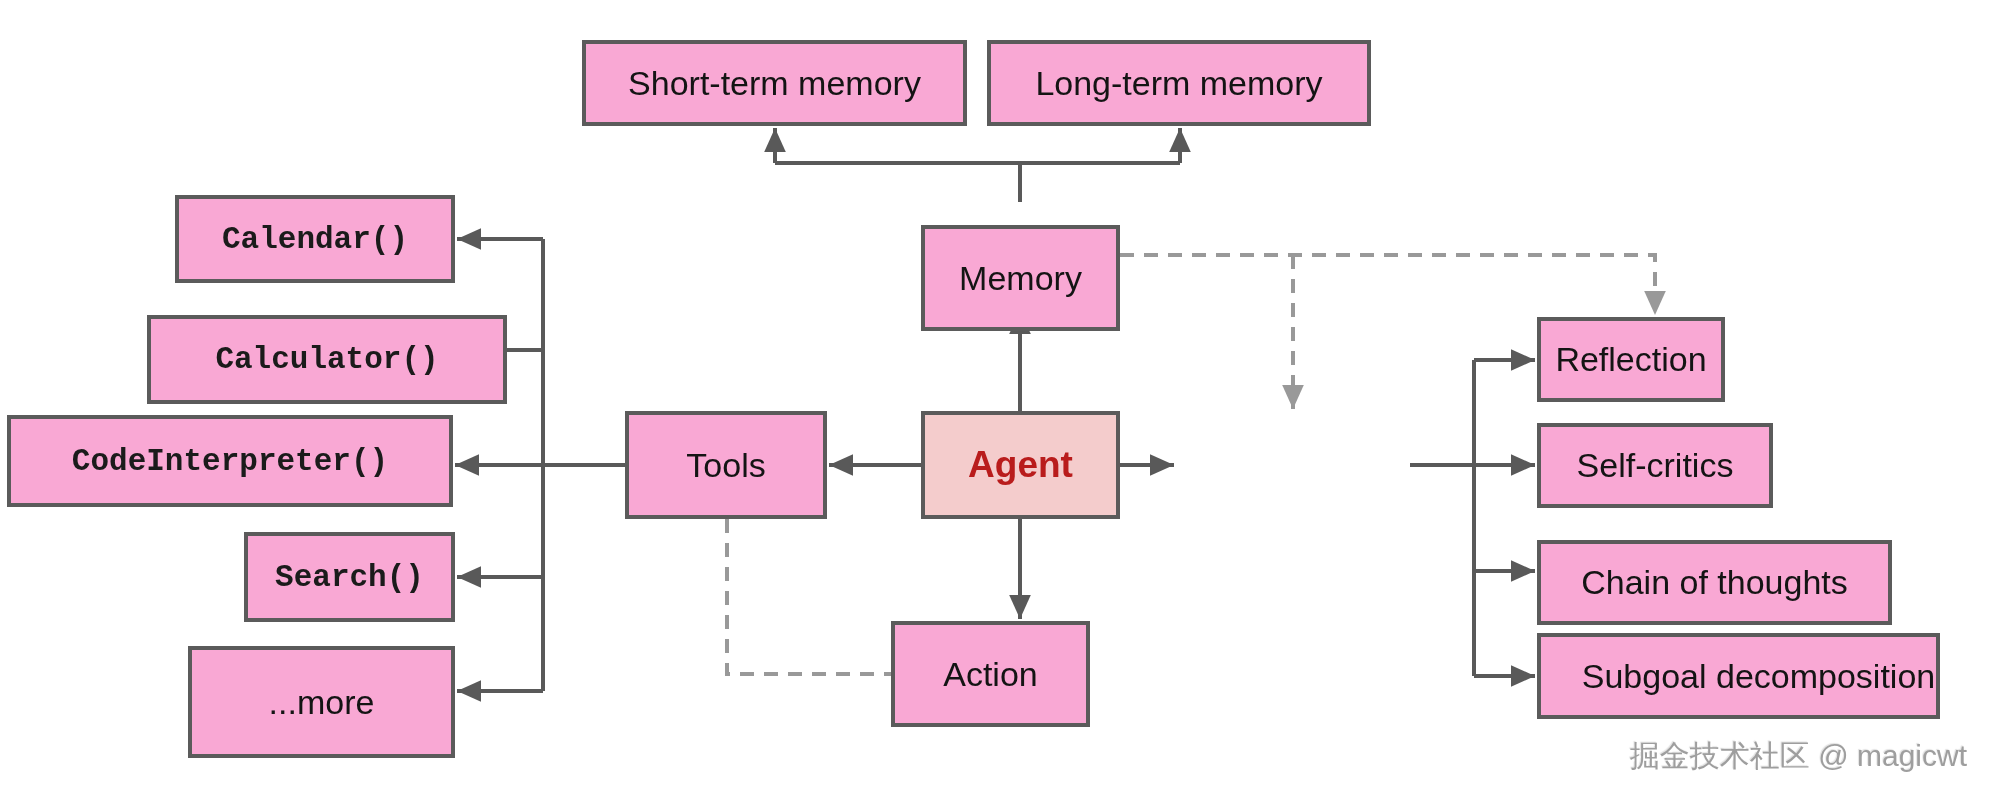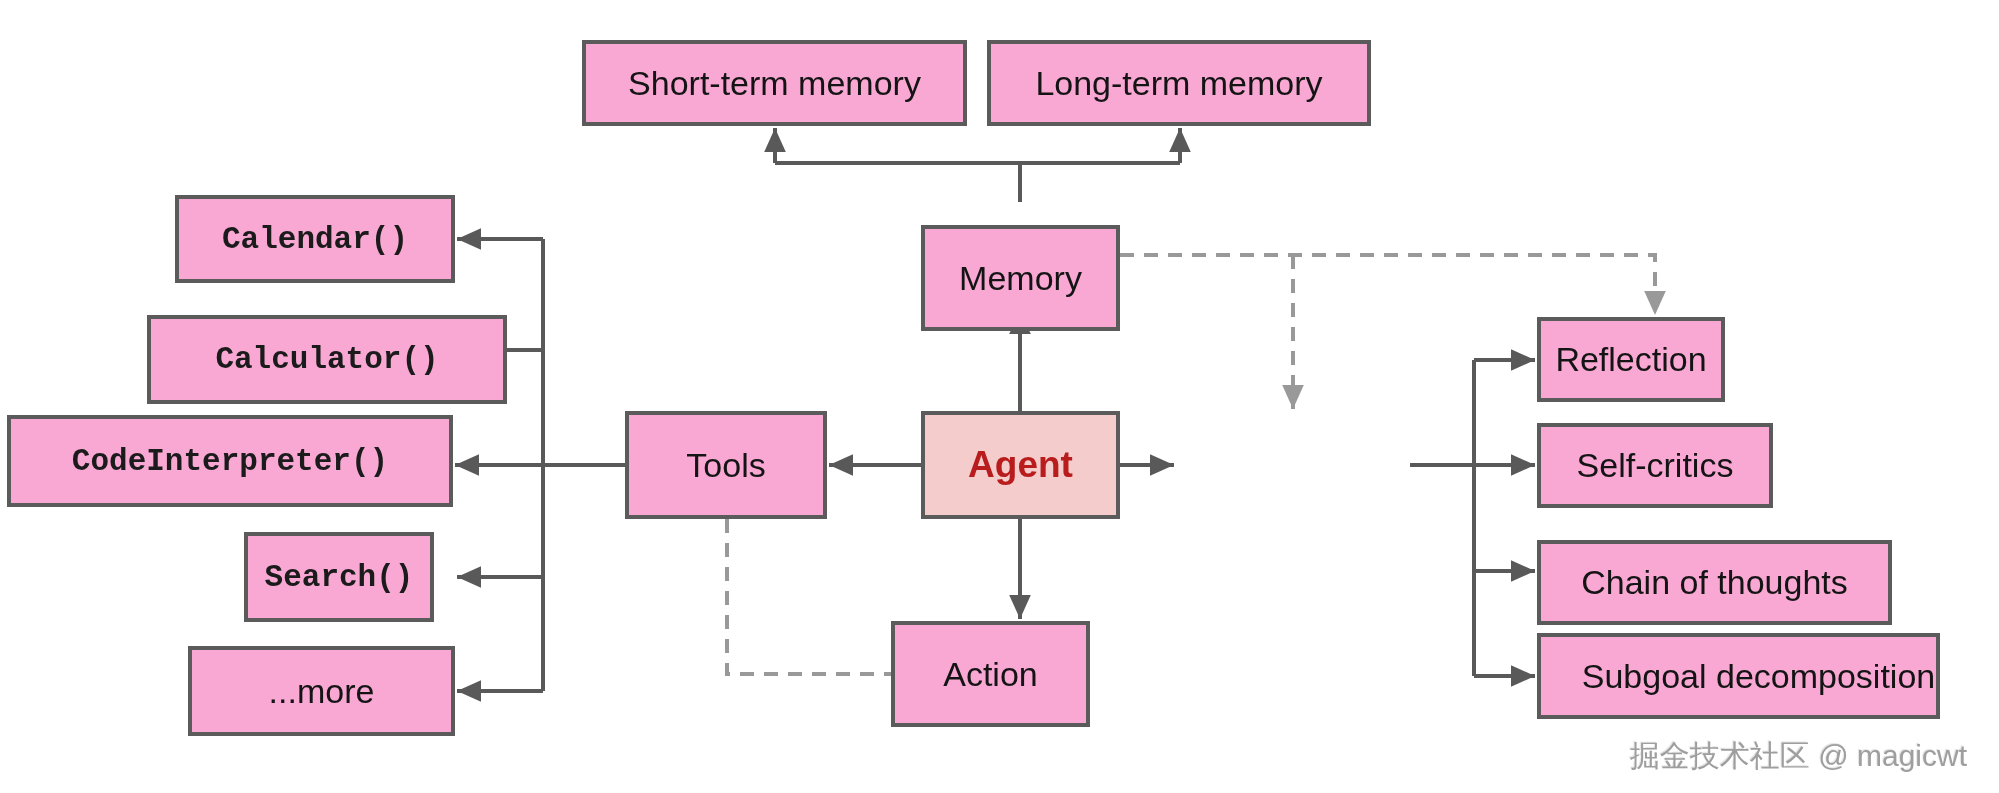--- a/index.html
+++ b/index.html
@@ -54,22 +54,22 @@
   .n-stm      { left: 582px;  top: 40px;  width: 385px; height: 86px; }
   .n-ltm      { left: 987px;  top: 40px;  width: 384px; height: 86px; }
   .n-memory   { left: 921px;  top: 202px; width: 199px; height: 106px; margin-top: 23px; }
   .n-tools    { left: 625px;  top: 411px; width: 202px; height: 108px; }
   .n-agent    { left: 921px;  top: 411px; width: 199px; height: 108px; }
   .n-planning { left: 1176px; top: 411px; width: 234px; height: 108px; }
   .n-action   { left: 891px;  top: 621px; width: 199px; height: 106px; }
   .n-calendar { left: 175px;  top: 195px; width: 280px; height: 88px; }
   .n-calc     { left: 147px;  top: 306px; width: 360px; height: 89px; margin-top: 9px; }
   .n-codeint  { left: 7px;    top: 415px; width: 446px; height: 92px; }
-  .n-search   { left: 244px;  top: 532px; width: 190px; height: 90px; }
-  .n-more     { left: 188px;  top: 646px; width: 267px; height: 90px; align-items: center; }
+  .n-search   { left: 244px;  top: 532px; width: 211px; height: 90px; }
+  .n-more     { left: 188px;  top: 646px; width: 267px; height: 112px; align-items: center; }
   .n-reflect  { left: 1537px; top: 317px; width: 188px; height: 85px; }
   .n-selfcrit { left: 1537px; top: 423px; width: 236px; height: 85px; }
   .n-chain    { left: 1537px; top: 528px; width: 355px; height: 85px; margin-top: 12px; }
   .n-subgoal  { left: 1537px; top: 633px; width: 403px; height: 86px; padding-left: 40px; }
 </style>
 </head>
 <body>
 
 <div class="canvas">
 

